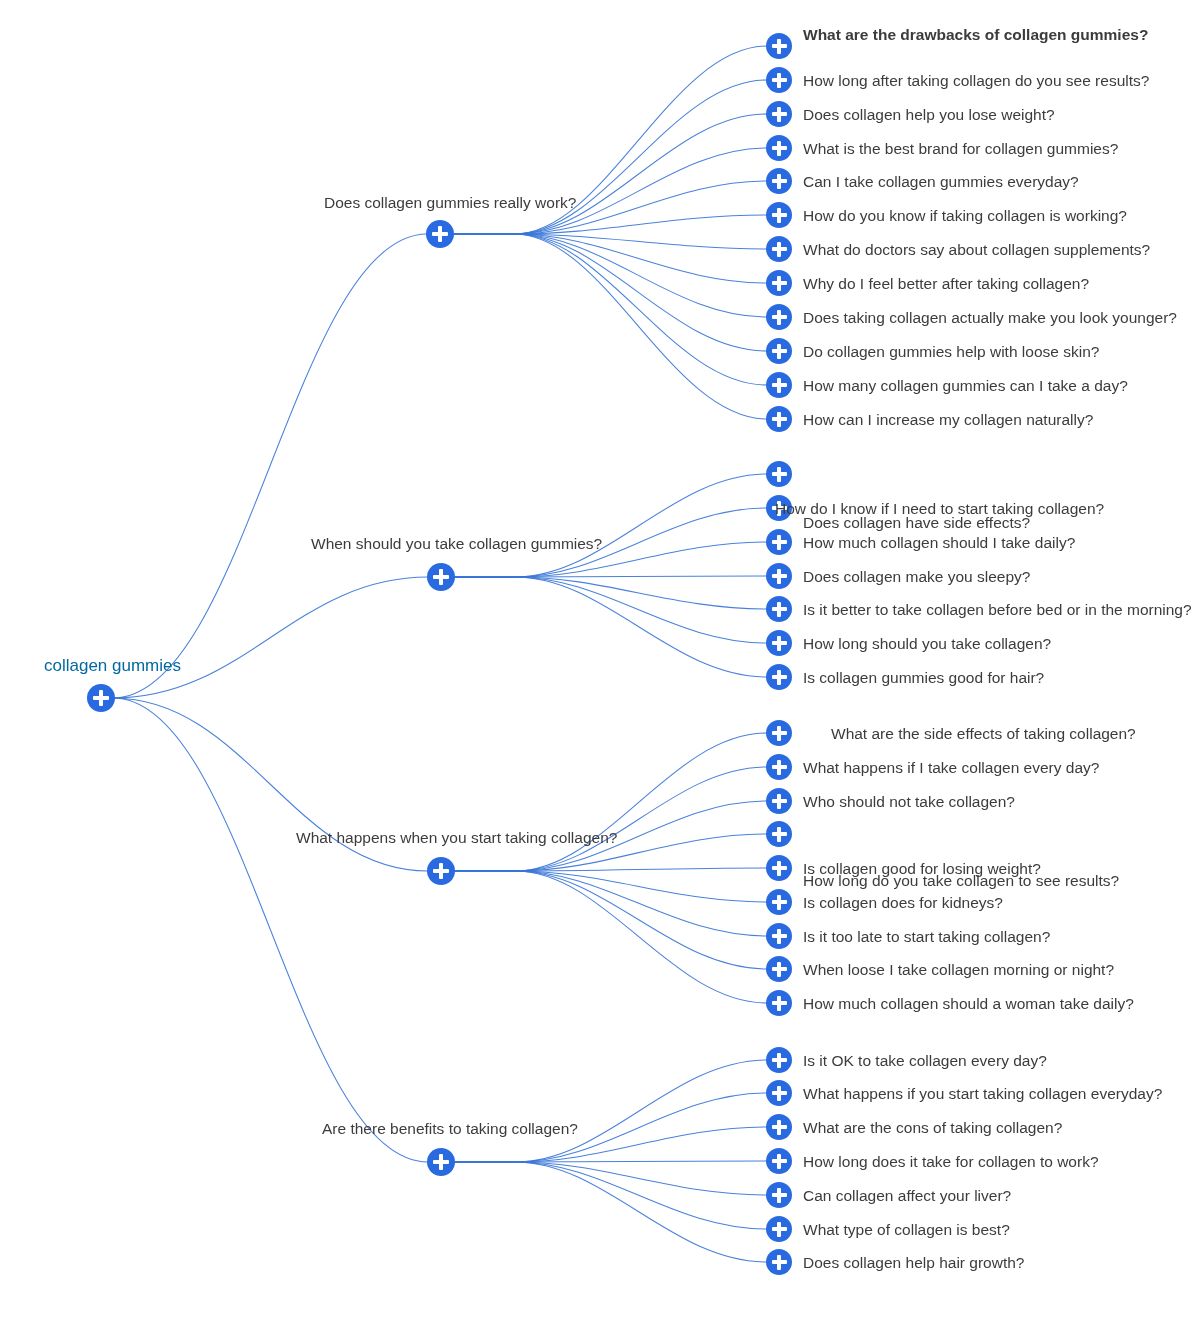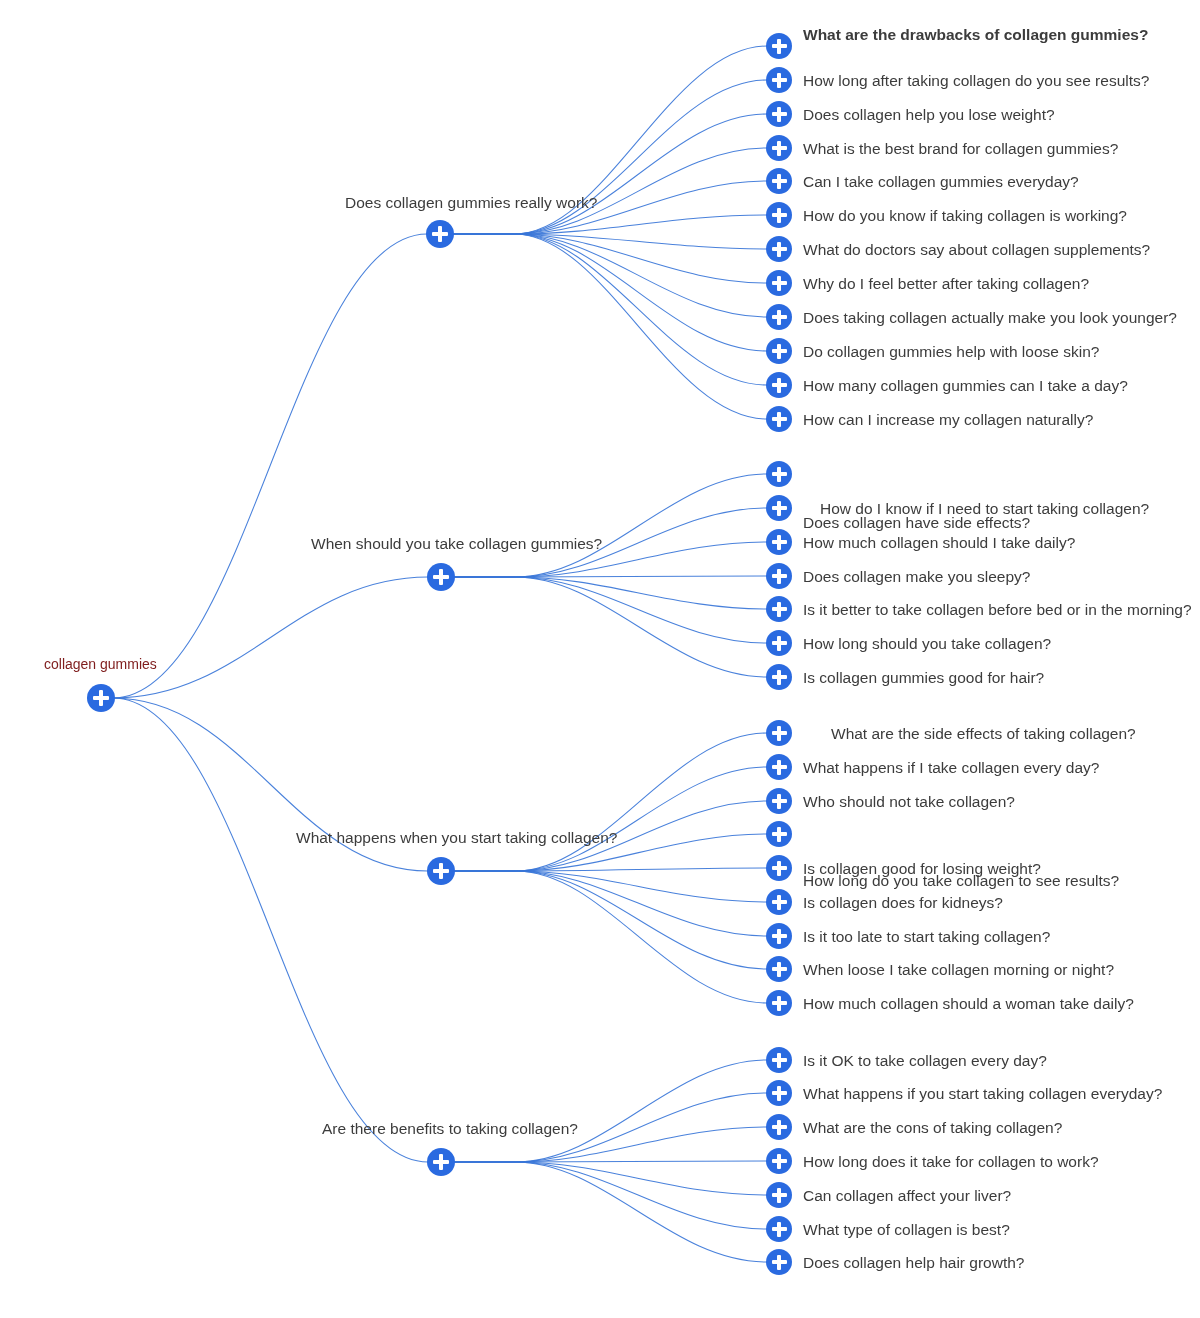--- a/index.html
+++ b/index.html
@@ -67,22 +67,22 @@
   .node.leaf::after {
     left: 11.4px; top: 5.6px; width: 3.4px; height: 15px;
   }
   .label {
     position: absolute;
     color: #3c3c3c;
     white-space: nowrap;
     line-height: 1;
   }
   .label.root-label {
-    font-size: 14px;
-    color: #7f1d1d;
+    font-size: 17px;
+    color: #0369a1;
   }
   .label.branch-label {
     font-size: 15.5px;
     color: #3c3c3c;
   }
   .label.leaf-label {
     font-size: 15.5px;
     color: #3c3c3c;
   }
 </style>
@@ -128,21 +128,21 @@
       <path d="M 453 1162 L 515 1162 C 605.72 1162, 671.24 1127, 767 1127" class="edge"></path>
       <path d="M 453 1162 L 515 1162 C 605.72 1162, 671.24 1161, 767 1161" class="edge"></path>
       <path d="M 453 1162 L 515 1162 C 605.72 1162, 671.24 1195, 767 1195" class="edge"></path>
       <path d="M 453 1162 L 515 1162 C 605.72 1162, 671.24 1229, 767 1229" class="edge"></path>
       <path d="M 453 1162 L 515 1162 C 605.72 1162, 671.24 1262, 767 1262" class="edge"></path>
     </svg>
   <div id="node-layer">
       <div class="node root" style="left: 87px; top: 684px;"></div>
       <div class="label root-label" style="left: 44px; top: 657px;">collagen gummies</div>
       <div class="node branch" style="left: 426px; top: 220px;"></div>
-      <div class="label branch-label" style="left: 324px; top: 195px; margin-left: 21px;">Does collagen gummies really work?</div>
+      <div class="label branch-label" style="left: 324px; top: 195px;">Does collagen gummies really work?</div>
       <div class="node leaf" style="left: 766px; top: 33px;"></div>
       <div class="label leaf-label" style="left: 803px; top: 27px; font-weight: bold;">What are the drawbacks of collagen gummies?</div>
       <div class="node leaf" style="left: 766px; top: 67px;"></div>
       <div class="label leaf-label" style="left: 803px; top: 73px;">How long after taking collagen do you see results?</div>
       <div class="node leaf" style="left: 766px; top: 101px;"></div>
       <div class="label leaf-label" style="left: 803px; top: 107px;">Does collagen help you lose weight?</div>
       <div class="node leaf" style="left: 766px; top: 135px;"></div>
       <div class="label leaf-label" style="left: 803px; top: 141px;">What is the best brand for collagen gummies?</div>
       <div class="node leaf" style="left: 766px; top: 168px;"></div>
       <div class="label leaf-label" style="left: 803px; top: 174px;">Can I take collagen gummies everyday?</div>
@@ -158,21 +158,21 @@
       <div class="label leaf-label" style="left: 803px; top: 344px;">Do collagen gummies help with loose skin?</div>
       <div class="node leaf" style="left: 766px; top: 372px;"></div>
       <div class="label leaf-label" style="left: 803px; top: 378px;">How many collagen gummies can I take a day?</div>
       <div class="node leaf" style="left: 766px; top: 406px;"></div>
       <div class="label leaf-label" style="left: 803px; top: 412px;">How can I increase my collagen naturally?</div>
       <div class="node branch" style="left: 427px; top: 563px;"></div>
       <div class="label branch-label" style="left: 311px; top: 536px;">When should you take collagen gummies?</div>
       <div class="node leaf" style="left: 766px; top: 461px;"></div>
       <div class="label leaf-label" style="left: 803px; top: 487px; margin-top: 28px;">Does collagen have side effects?</div>
       <div class="node leaf" style="left: 766px; top: 495px;"></div>
-      <div class="label leaf-label" style="left: 775px; top: 501px; margin-left: 45px;">How do I know if I need to start taking collagen?</div>
+      <div class="label leaf-label" style="left: 775px; top: 501px;">How do I know if I need to start taking collagen?</div>
       <div class="node leaf" style="left: 766px; top: 529px;"></div>
       <div class="label leaf-label" style="left: 803px; top: 535px;">How much collagen should I take daily?</div>
       <div class="node leaf" style="left: 766px; top: 563px;"></div>
       <div class="label leaf-label" style="left: 803px; top: 569px;">Does collagen make you sleepy?</div>
       <div class="node leaf" style="left: 766px; top: 596px;"></div>
       <div class="label leaf-label" style="left: 803px; top: 602px;">Is it better to take collagen before bed or in the morning?</div>
       <div class="node leaf" style="left: 766px; top: 630px;"></div>
       <div class="label leaf-label" style="left: 803px; top: 636px;">How long should you take collagen?</div>
       <div class="node leaf" style="left: 766px; top: 664px;"></div>
       <div class="label leaf-label" style="left: 803px; top: 670px;">Is collagen gummies good for hair?</div>

